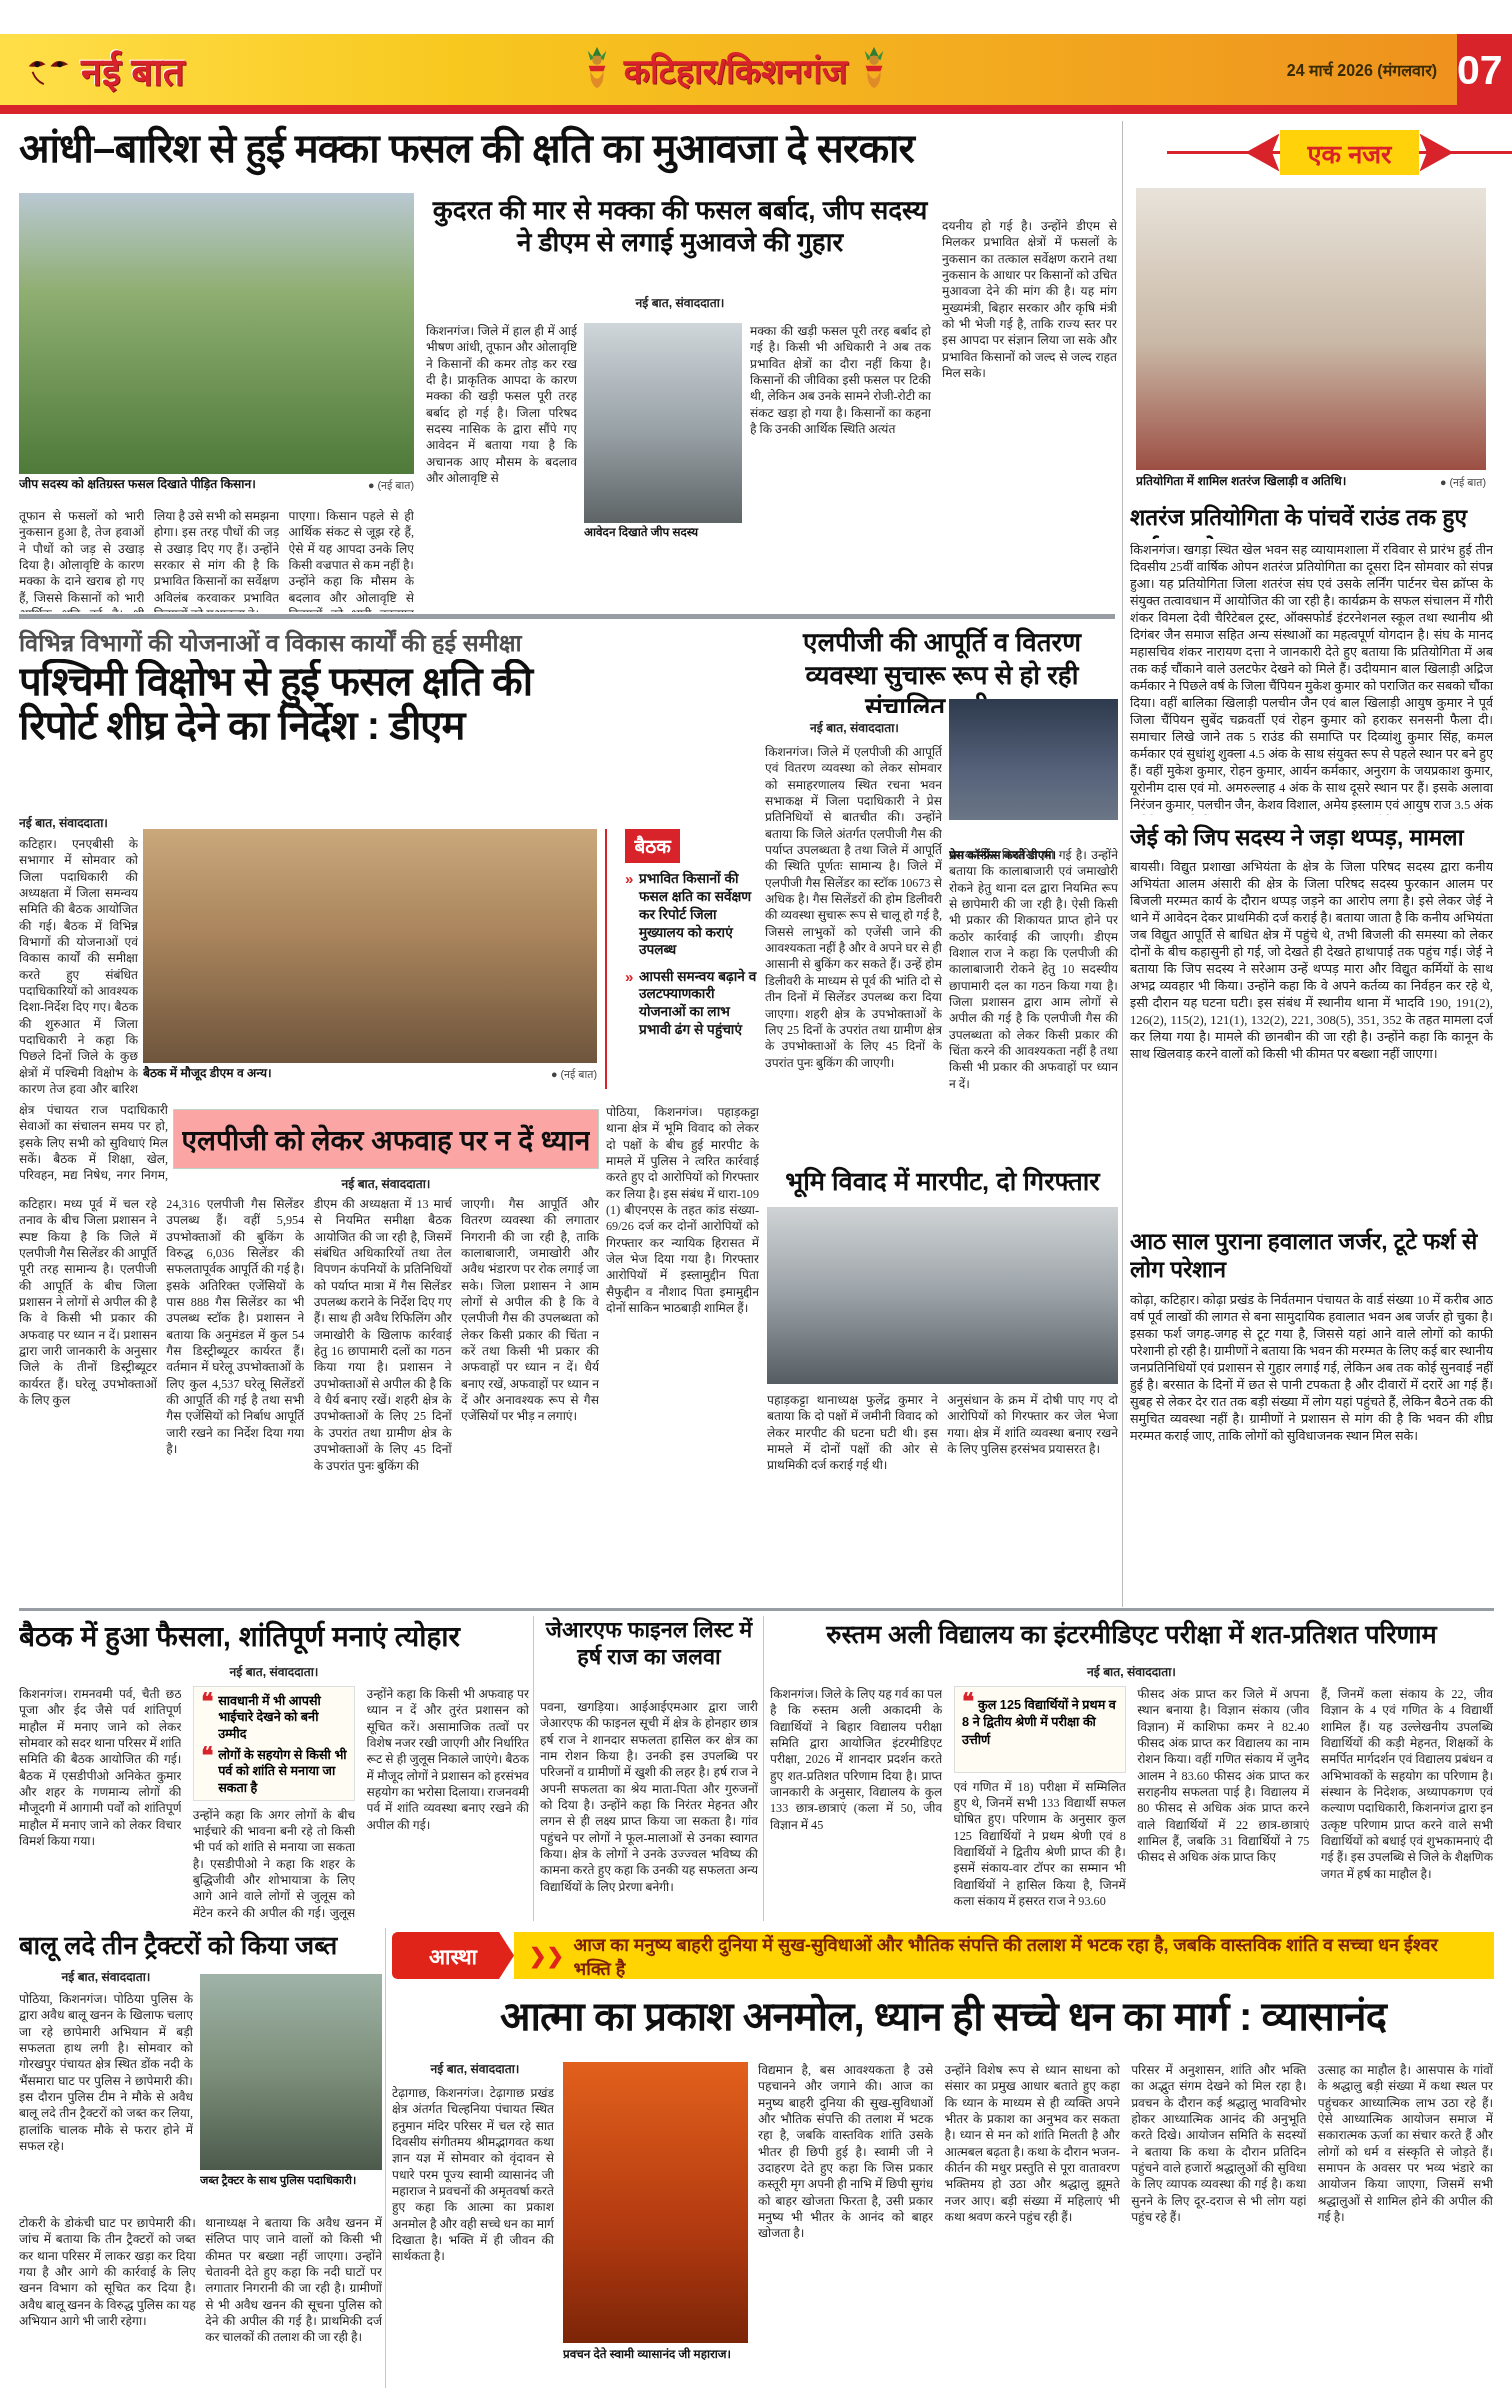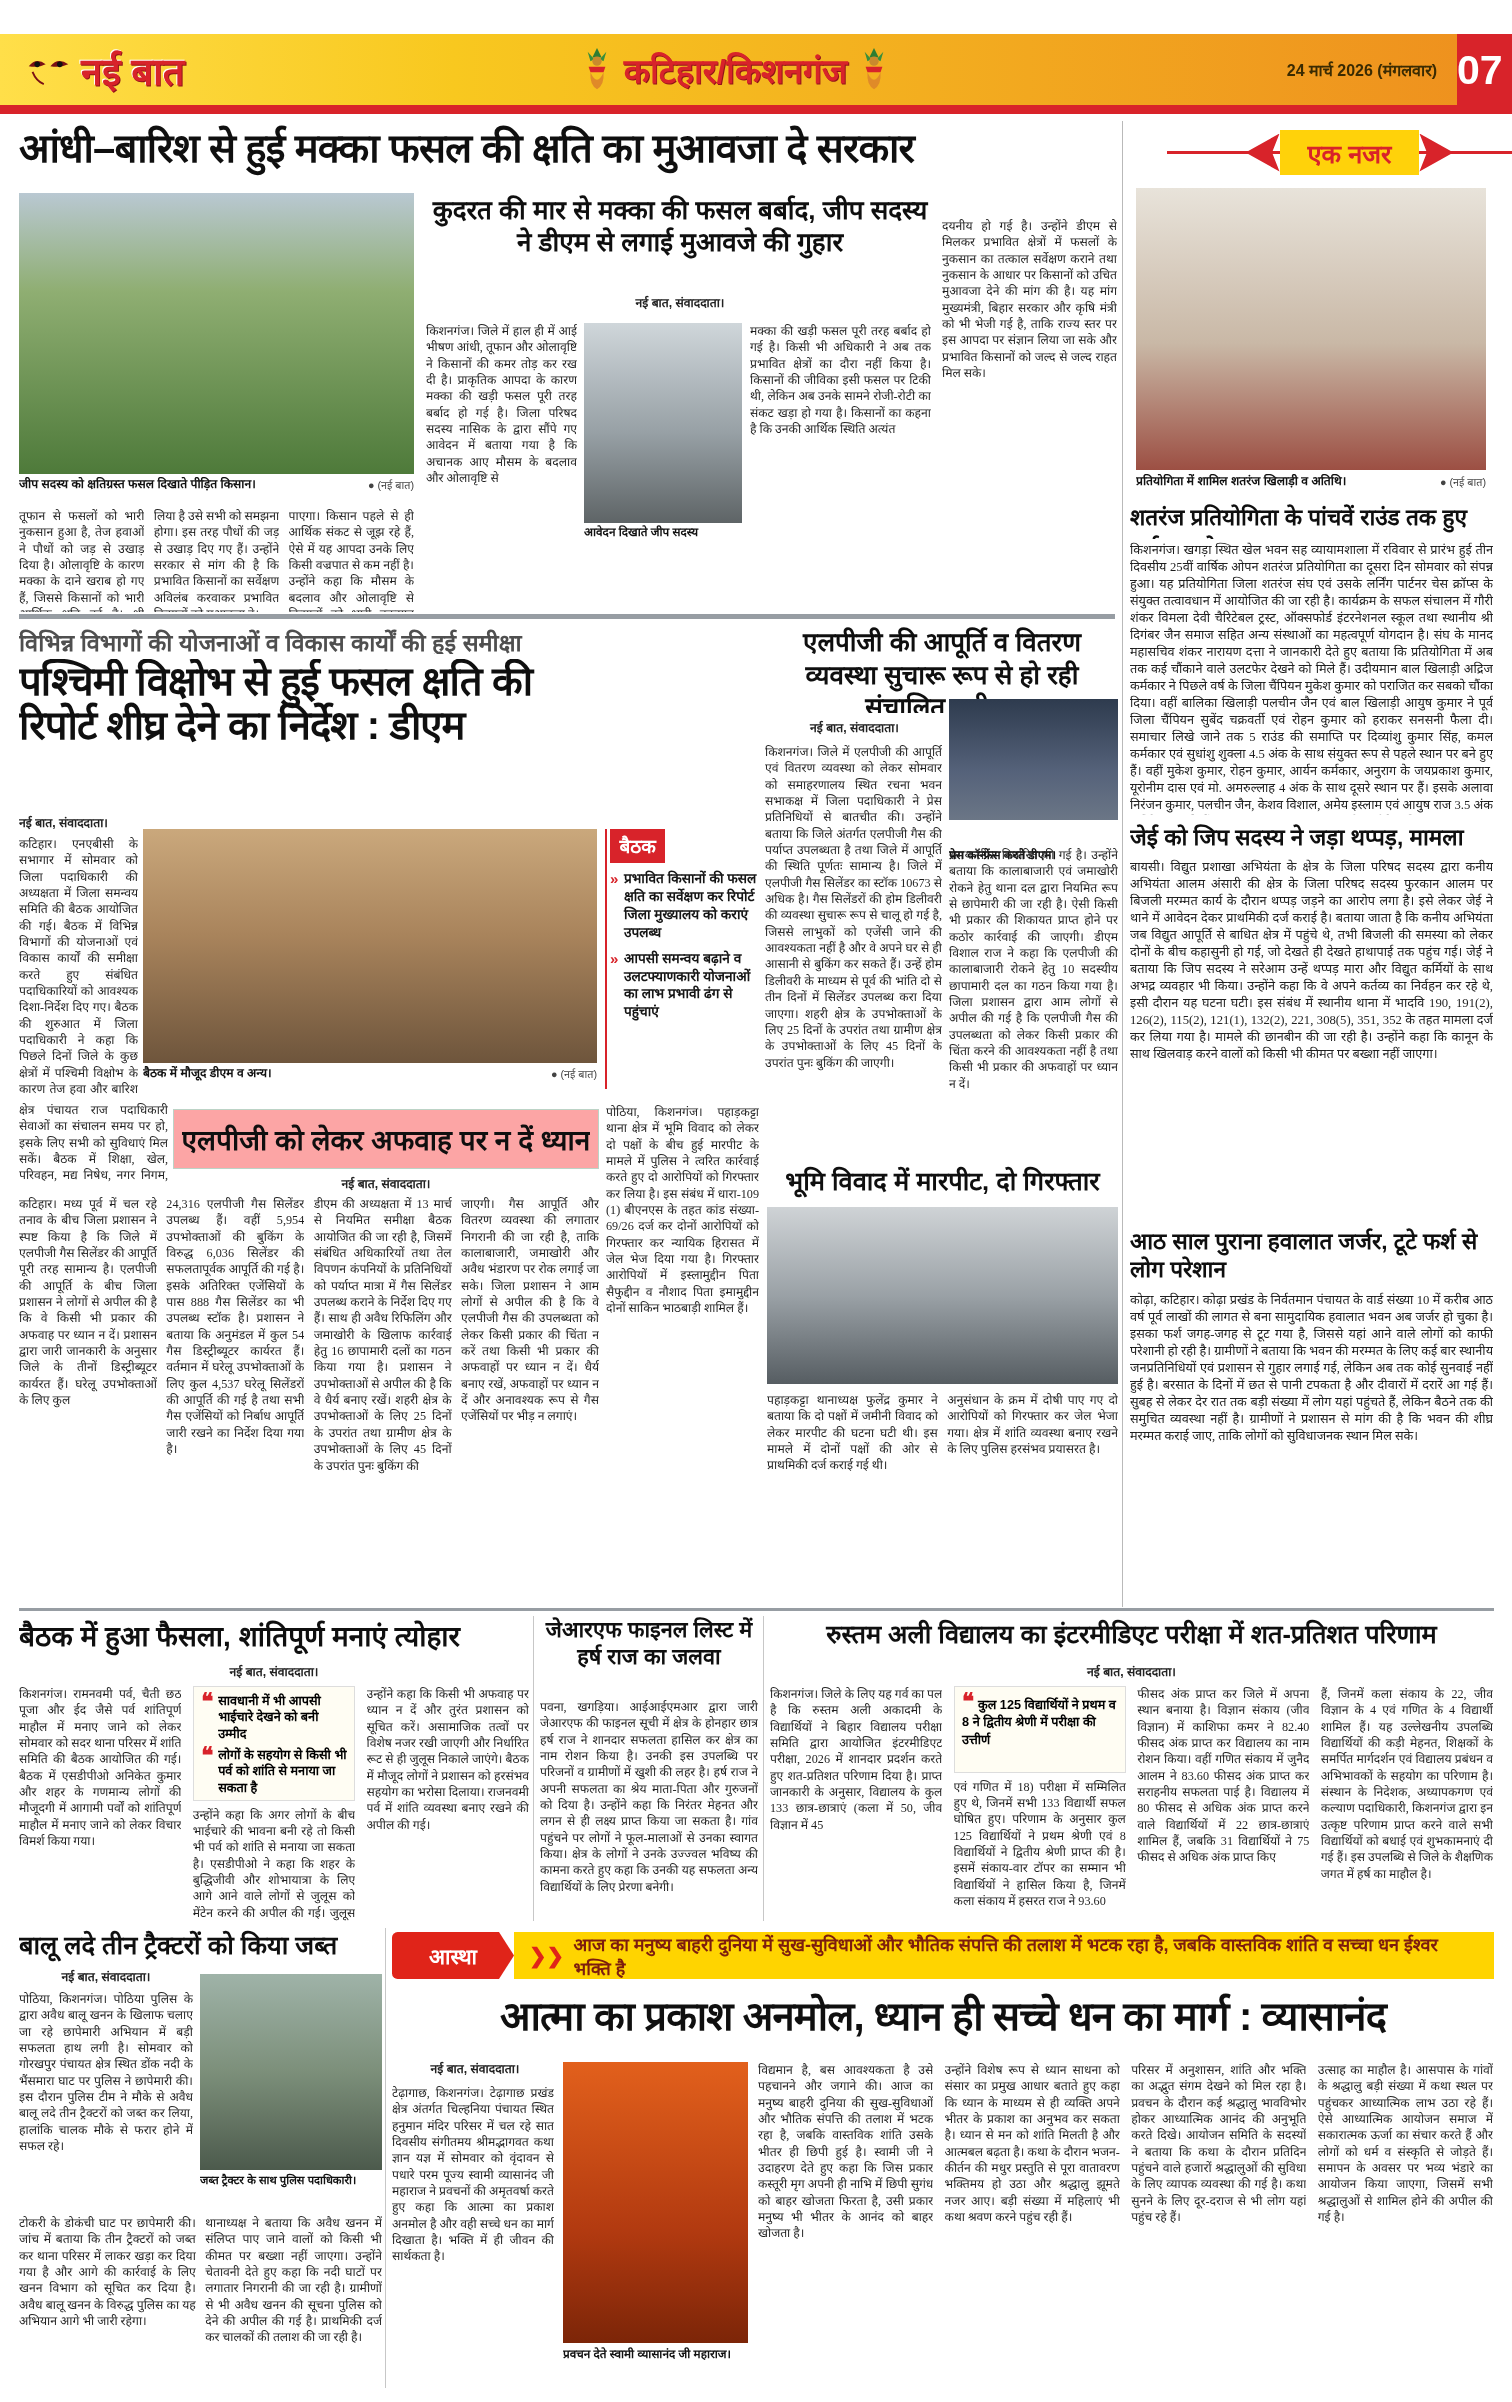--- a/index.html
+++ b/index.html
@@ -22,21 +22,21 @@
   .page-date{font:700 16px "Liberation Sans",sans-serif;color:#3a2b02}
   .pagenum{position:absolute;right:0;top:34px;width:55px;height:72px;background:#d8232a;color:#fff;font:800 41px/72px "Liberation Sans",sans-serif;}
   
   .eknazar{display:flex;align-items:center;justify-content:center}
   .eknazar .line{position:absolute;left:0;right:0;top:50%;height:3.8px;margin-top:-1.9px;background:#d8232a}
   .eknazar .badge{position:relative;background:#ffd20a;color:#d8232a;font:800 25.4px "Liberation Sans",sans-serif;padding:5.6px 28px;z-index:1}
   .arrow-l,.arrow-r{position:relative;width:34px;height:38px;background:#d8232a;z-index:1}
   .arrow-l{clip-path:polygon(0 50%,100% 0,78% 50%,100% 100%)}
   .arrow-r{clip-path:polygon(100% 50%,0 0,22% 50%,0 100%)}
   
-  .meetbox{border-left:2.8px solid #d8232a;padding-left:3px}
+  .meetbox{border-left:2.8px solid #d8232a;padding-left:18px}
   .meetbox .head{background:#d8232a;color:#fff;font:800 19px "Liberation Sans",sans-serif;padding:3.8px 9.4px;display:inline-block;margin-bottom:7.5px}
   .meetbox li{list-style:none;display:flex;gap:5.6px;margin-bottom:8.5px}
   .meetbox .mk{color:#d8232a;font:800 15px "Liberation Sans",sans-serif}
   .meetbox .tx{font:600 13.7px/1.3 "Liberation Sans",sans-serif;color:#151515}
   
   .tealbox{background:#fca5a5;border:0.9px solid #bcd3c6;display:flex;align-items:center;justify-content:center}
   
   .quote{border:1.4px solid #ddd;background:#fffdf3;padding:5.6px 7.5px;position:relative;overflow:hidden}
   .quote .qi{color:#d8232a;font:800 22.6px/0.8 "Liberation Serif",serif}
   .quote .qt{font:700 12.7px/1.3 "Liberation Sans",sans-serif;color:#000000}
@@ -57,21 +57,21 @@
     <div style="display:flex;align-items:center;gap:9.4px;margin-left:24.5px">
       <svg width="47" height="34" viewBox="0 0 50 36">
         <path d="M4 14 Q12 4 22 12 Q14 16 4 14Z" fill="#7a1014"></path>
           <circle cx="13" cy="12" r="3" fill="#111"></circle>
         <path d="M27 14 Q35 4 46 12 Q37 16 27 14Z" fill="#7a1014"></path>
           <circle cx="37" cy="12" r="3" fill="#111"></circle>
         <path d="M8 20 Q12 30 20 33" stroke="#7a1014" stroke-width="2" fill="none"></path>
       </svg>
       <span class="paper-name">नई बात</span>
     </div>
-    <div style="flex:1;display:flex;align-items:center;justify-content:center;gap:13px">
+    <div style="flex:1;display:flex;justify-content:center;gap:13px">
       <svg width="28" height="45" viewBox="0 0 30 48">
         <polygon points="15,0 10,10 20,10" fill="#2e7d32"></polygon>
           <polygon points="5,4 12,12 8,14" fill="#388e3c"></polygon>
           <polygon points="25,4 18,12 22,14" fill="#388e3c"></polygon>
         <circle cx="15" cy="14" r="5" fill="#c98a2d"></circle>
           <path d="M6 20 h18 l-2 6 h-14 Z" fill="#d8232a"></path>
         <path d="M8 26 q7 16 14 0 q1 14 -7 18 q-8 -4 -7 -18Z" fill="#e08a28"></path>
       </svg>
       <span class="section-title">कटिहार/किशनगंज</span>
       <svg width="28" height="45" viewBox="0 0 30 48">

